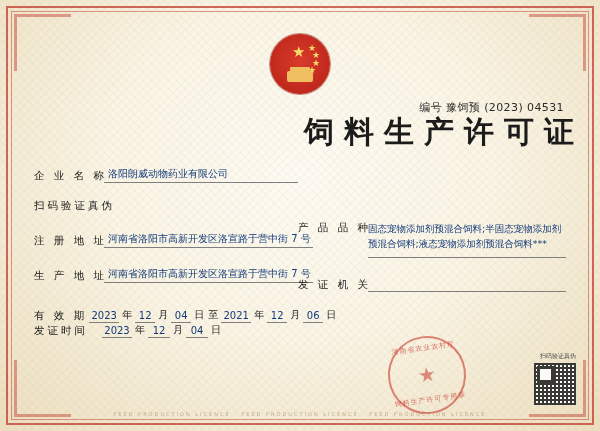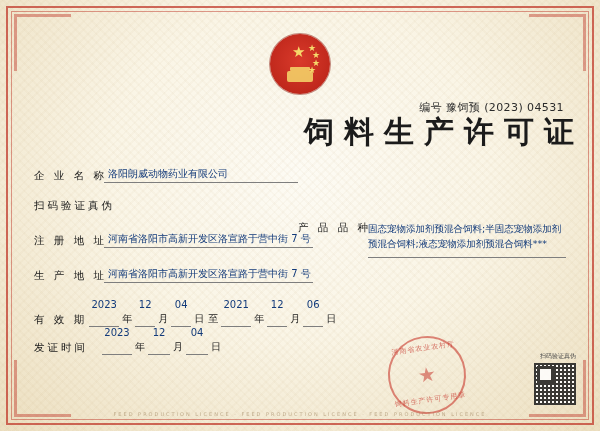--- a/index.html
+++ b/index.html
@@ -115,21 +115,21 @@
     font-size:9.5px;color:#123a7a;
     border-bottom:1px solid #7e7e7e;
     padding-bottom:6px;
   }
 
   
   .date-line{display:flex;align-items:flex-end;gap:2px;font-size:10px;color:#1b1b1b;}
   .date-seg{
     border-bottom:1px solid #7e7e7e;
     min-width:26px;text-align:center;
-    color:#123a7a;font-size:10px;padding:0 2px 16px;
+    color:#123a7a;font-size:10px;padding:0 2px 1px;
   }
   .date-unit{font-size:10px;padding:0 1px 1px;}
 
   
   .boxes{display:flex;gap:5px;}
   .box{
     width:19px;height:19px;border:1px solid #6d6d6d;background:rgba(255,255,255,.35);
   }
 
   
@@ -236,20 +236,26 @@
         </div>
       </div>
 
       <div class="col-right">
         <div class="fieldblock" style="align-items:flex-start;margin-top:22px;">
           <span class="lbl w5" style="margin-top:0;">产 品 品 种</span>
           <span class="cat-multiline" style="flex:1;">固态宠物添加剂预混合饲料;半固态宠物添加剂预混合饲料;液态宠物添加剂预混合饲料***</span>
         </div>
 
 
+        <div class="fieldblock">
+          <span class="lbl w5">发 证 机 关</span>
+          <span class="val-line">
+            <span class="val"></span>
+          </span>
+        </div>
       </div>
     </div>
 
     <div class="row" style="flex-direction:column;">
       <div class="col-left">
         <div class="date-line">
           <span class="lbl w5">有 效 期</span>
           <span class="date-seg">2023</span>
           <span class="date-unit">年</span>
           <span class="date-seg" style="min-width:16px;">12</span>

